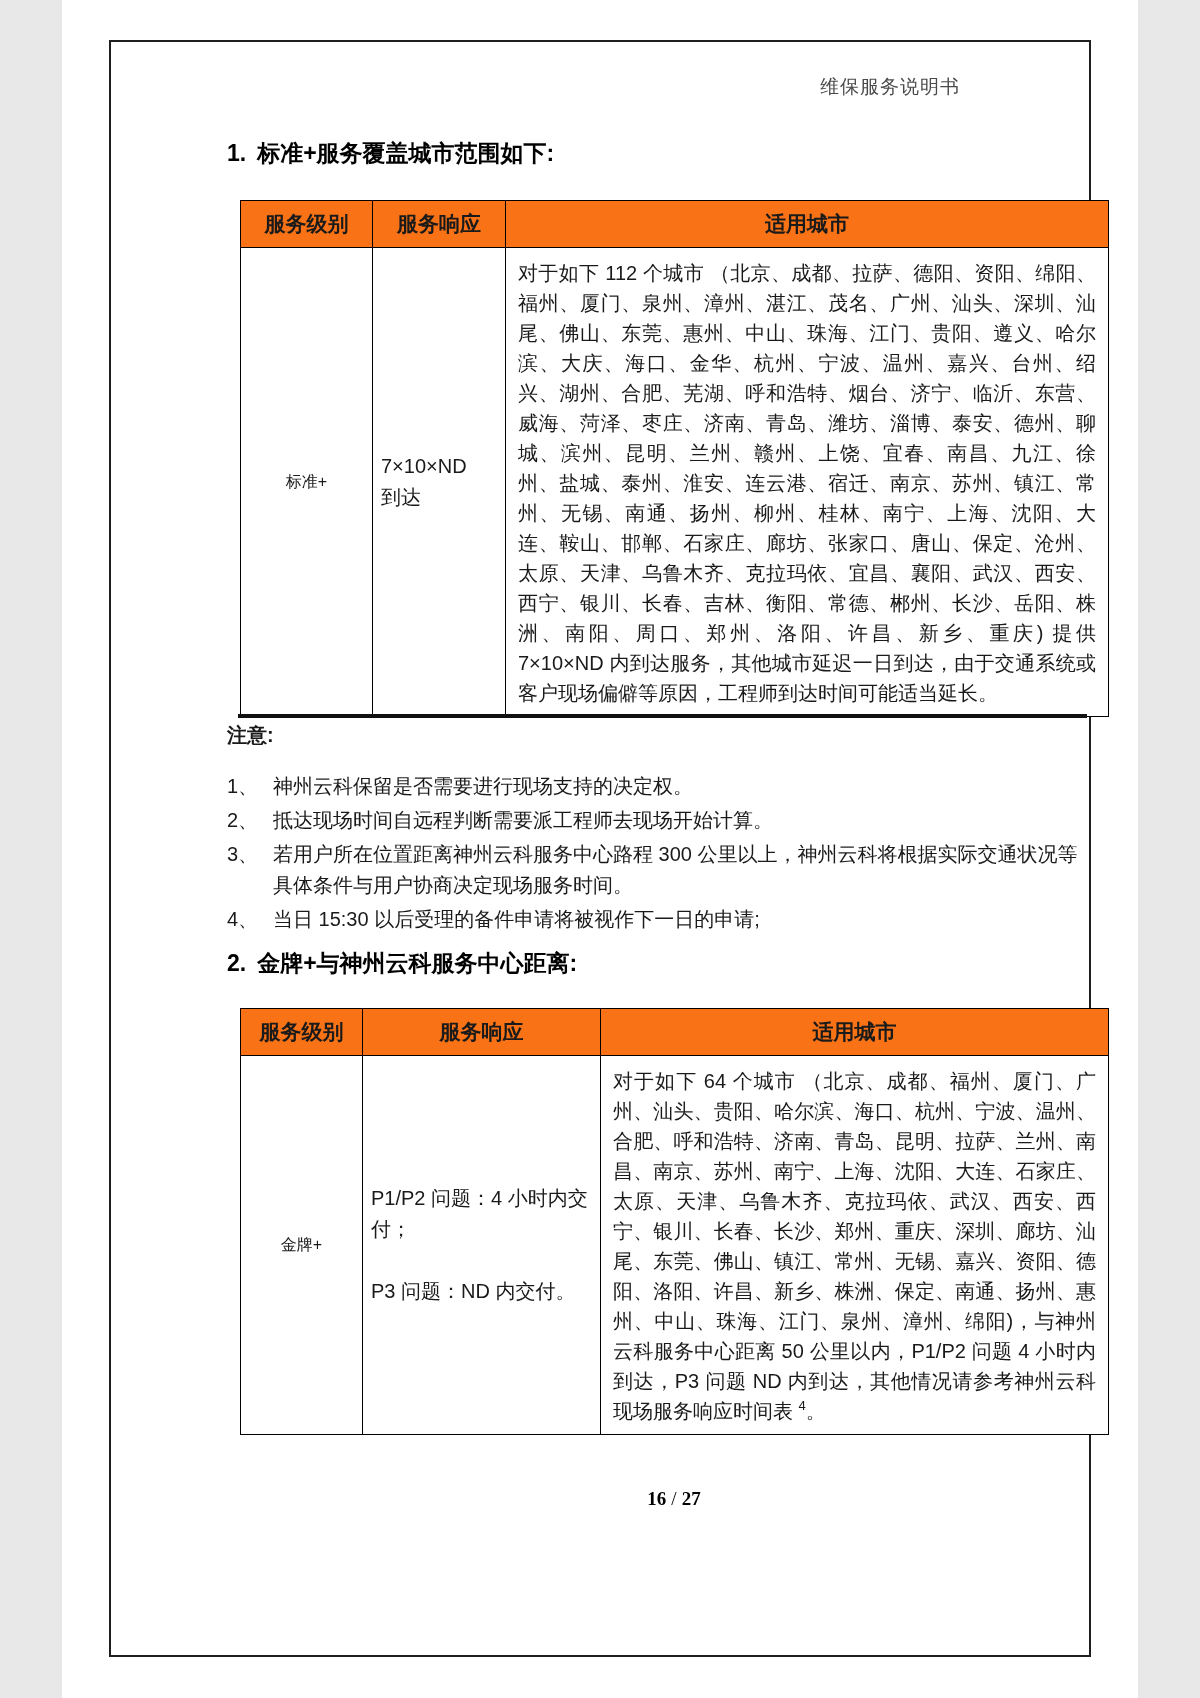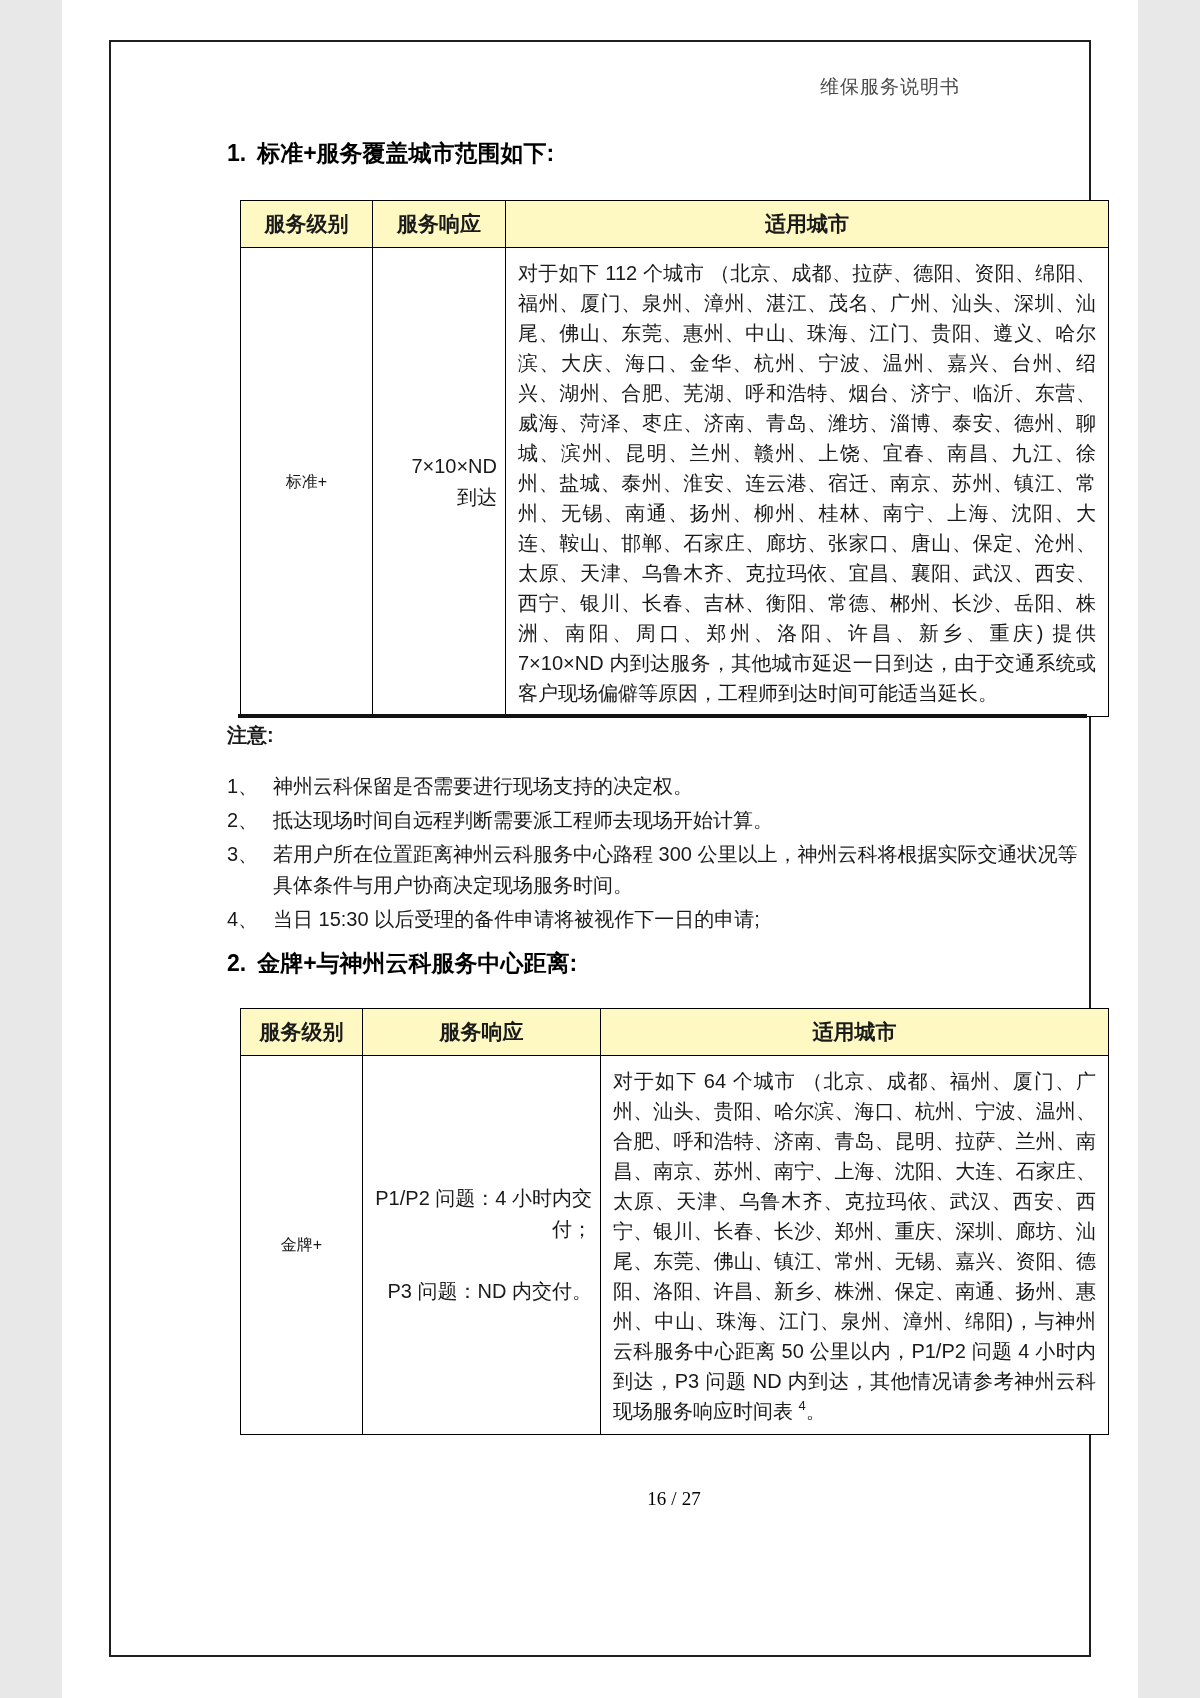--- a/index.html
+++ b/index.html
@@ -40,30 +40,30 @@
     width:868px;
     background:#fff;
   }
   #table1{top:200px;}
   #table2{top:1008px;}
   table.svc th, table.svc td{
     border:1.5px solid #000;
     vertical-align:middle;
   }
   table.svc th{
-    background:#fef9c3;
+    background:#f97316;
     font-size:21px;font-weight:700;
     height:46px;text-align:center;
     padding:0;
   }
   td.level-cell{
     text-align:center;font-size:16px;padding:4px;
   }
   td.response-cell{
-    text-align:right;font-size:20px;line-height:31px;padding:20px 8px;
+    text-align:left;font-size:20px;line-height:31px;padding:20px 8px;
   }
   td.response-cell .resp-gap{height:31px;}
   td.cities-cell{
     font-size:20px;line-height:30px;
     padding:10px 12px 8px 12px;
     text-align:justify;
     text-justify:inter-ideograph;
   }
   td.cities-cell sup{font-size:13px;line-height:0;}
   .divider-rule{
@@ -79,21 +79,21 @@
     font-size:20px;line-height:31px;margin-bottom:3px;
   }
   .note-marker{flex:0 0 46px;}
   .note-text{flex:1;}
   .page-footer{
     position:absolute;left:178px;top:1488px;width:868px;
     text-align:center;
     font-family:"Liberation Serif", serif;
     font-size:19px;color:#000;
   }
-  .page-footer .pg{font-weight:400;}
+  .page-footer .pg{font-weight:700;}
   .page-footer .sep{margin:0 5px;font-weight:400;}
 </style>
 </head>
 <body>
 
 <div class="sheet">
 
   <div class="page-border"></div>
 
   <div class="doc-header">维保服务说明书</div>

